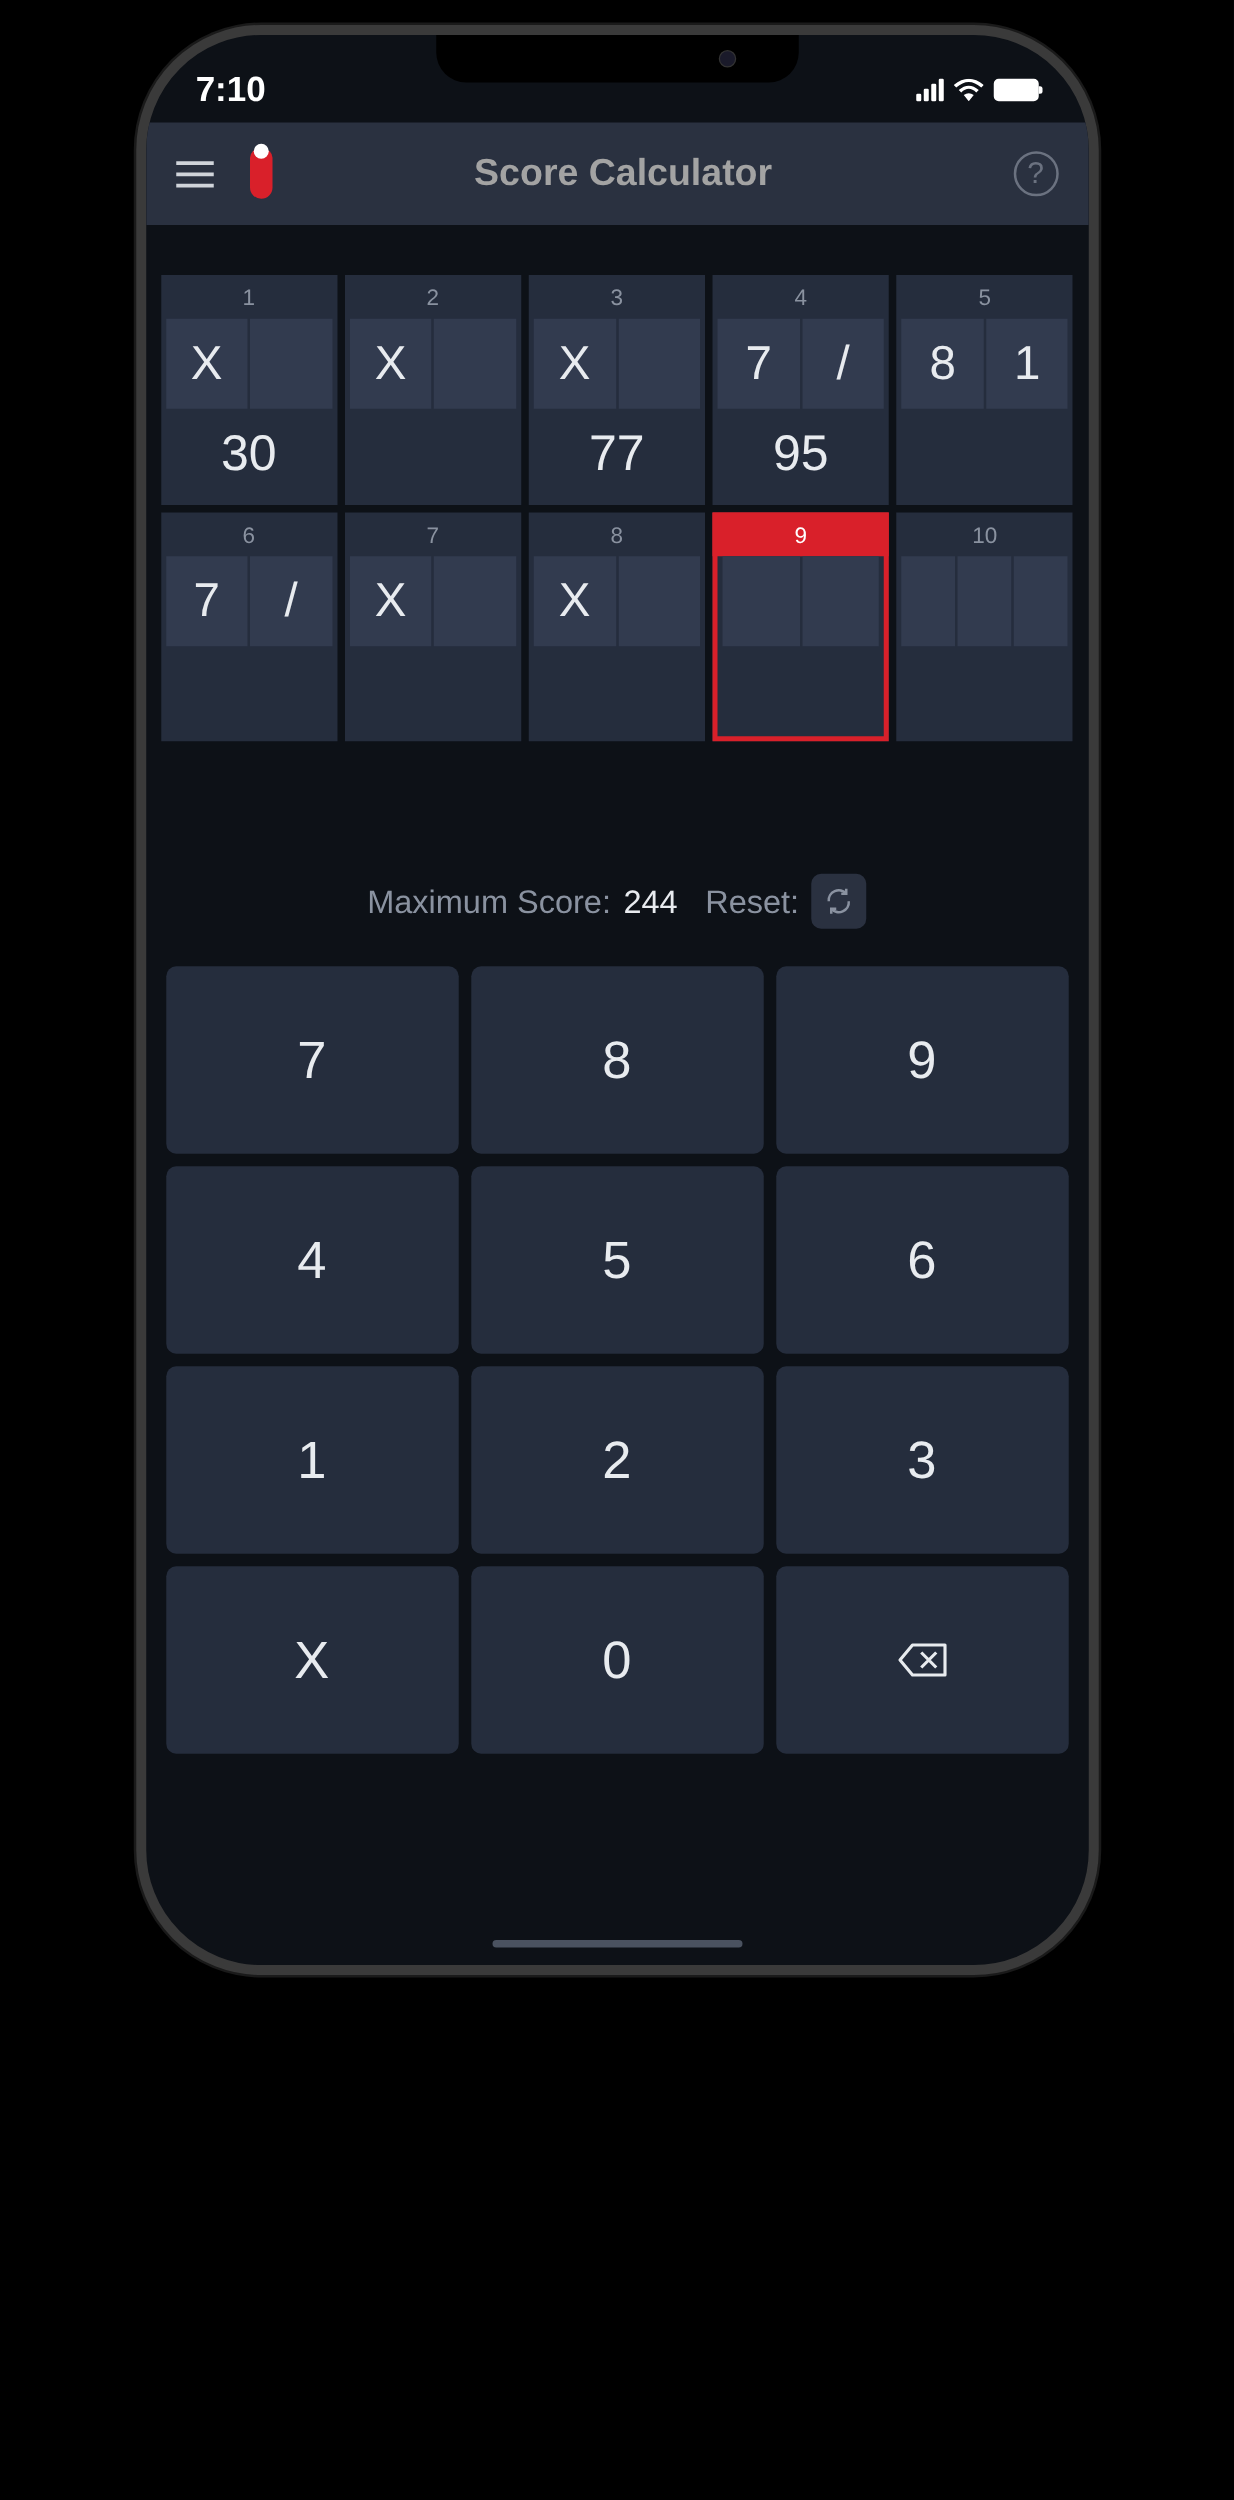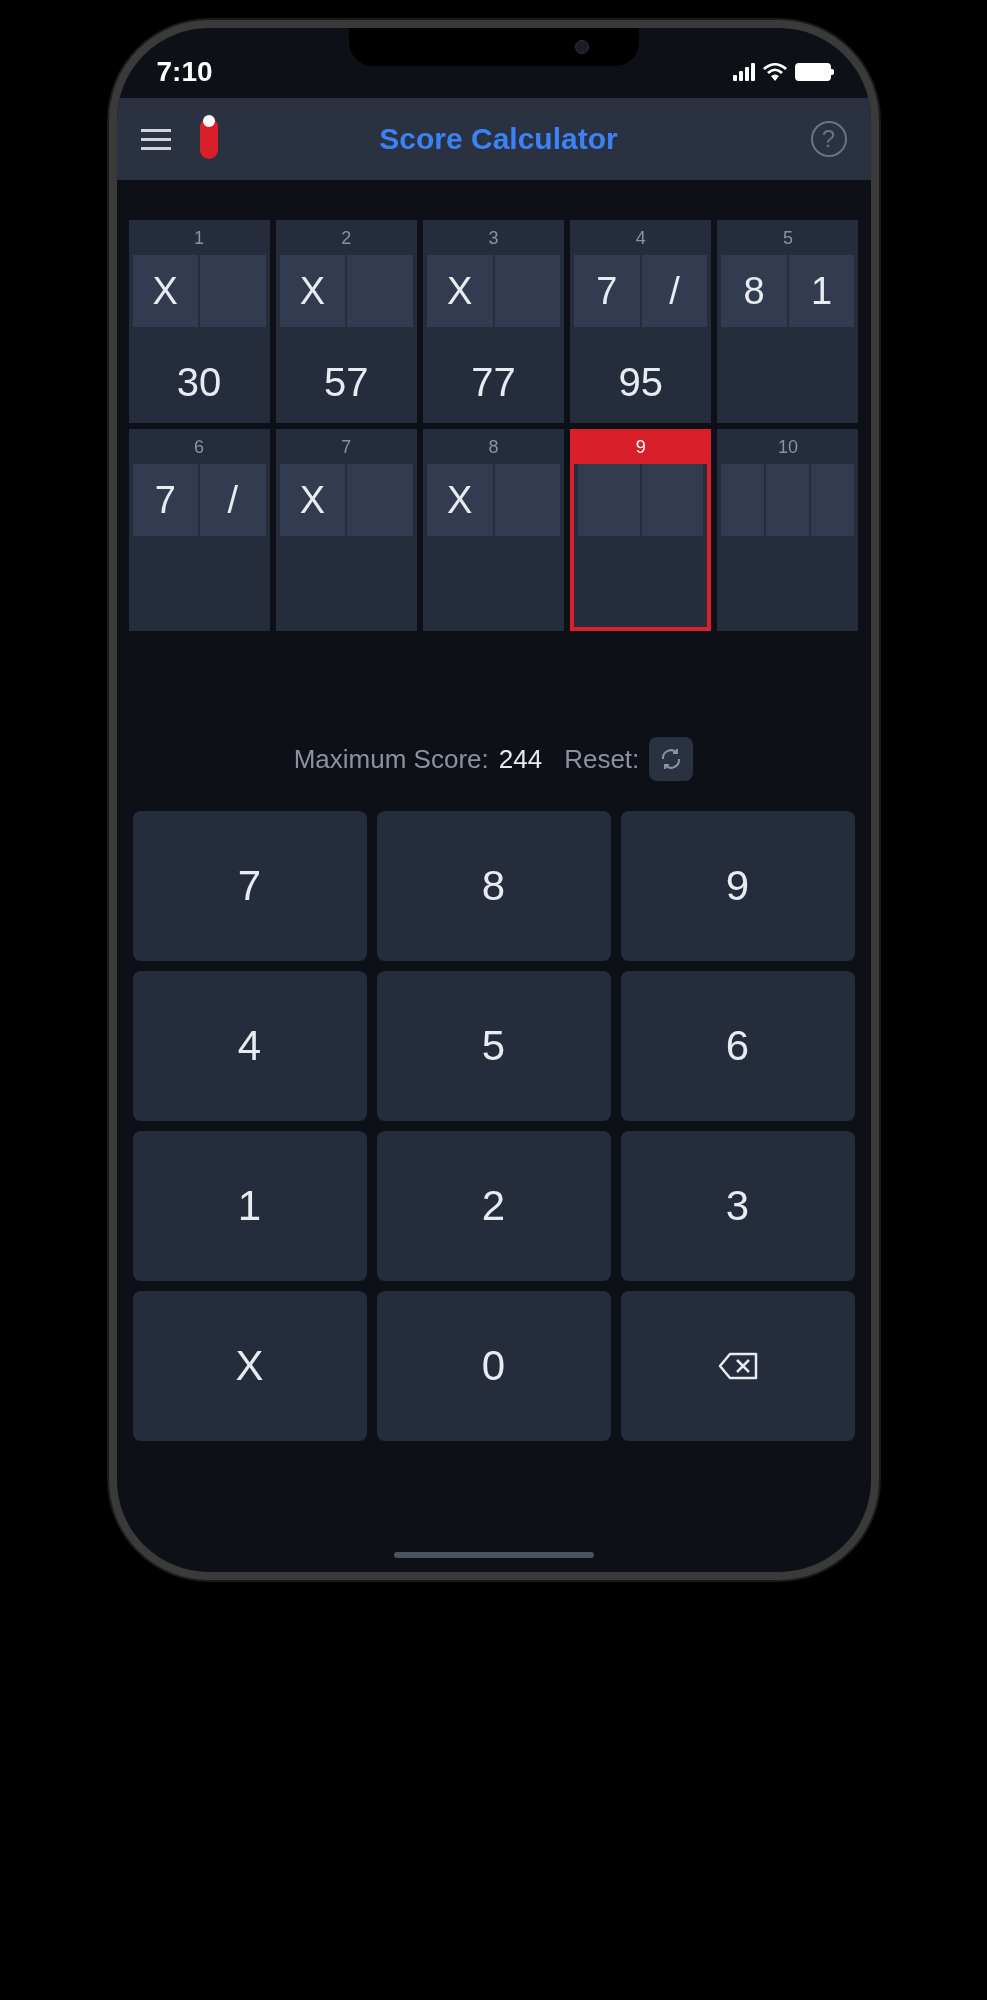--- a/index.html
+++ b/index.html
@@ -137,21 +137,21 @@
       top: -4px;
       left: 3px;
       width: 12px;
       height: 12px;
       background: #fff;
       border-radius: 50%;
     }
     .header-title {
       flex: 1;
       text-align: center;
-      color: #3b82f6;
+      color: #a3a3a3;
       font-size: 30px;
       font-weight: 700;
       margin-left: -40px;
     }
     .help-btn {
       width: 36px;
       height: 36px;
       border: 2px solid #6b7280;
       border-radius: 50%;
       color: #6b7280;
@@ -206,21 +206,20 @@
       font-size: 38px;
       font-weight: 400;
     }
     .frame-score {
       text-align: center;
       color: #e8ebef;
       font-size: 40px;
       font-weight: 400;
       padding: 14px 0 18px;
       min-height: 72px;
-      margin-top: 19px;
     }
     .info-bar {
       display: flex;
       align-items: center;
       justify-content: center;
       gap: 10px;
       padding: 100px 0 30px;
       color: #8a92a0;
       font-size: 26px;
     }
@@ -314,21 +313,20 @@
             <div class="ball"></div>
           </div>
           <div class="frame-score">30</div>
         </div>
         <div class="frame">
           <div class="frame-num">2</div>
           <div class="balls">
             <div class="ball">X</div>
             <div class="ball"></div>
           </div>
-          <div class="frame-score">57</div>
         </div>
         <div class="frame">
           <div class="frame-num">3</div>
           <div class="balls">
             <div class="ball">X</div>
             <div class="ball"></div>
           </div>
           <div class="frame-score">77</div>
         </div>
         <div class="frame">

